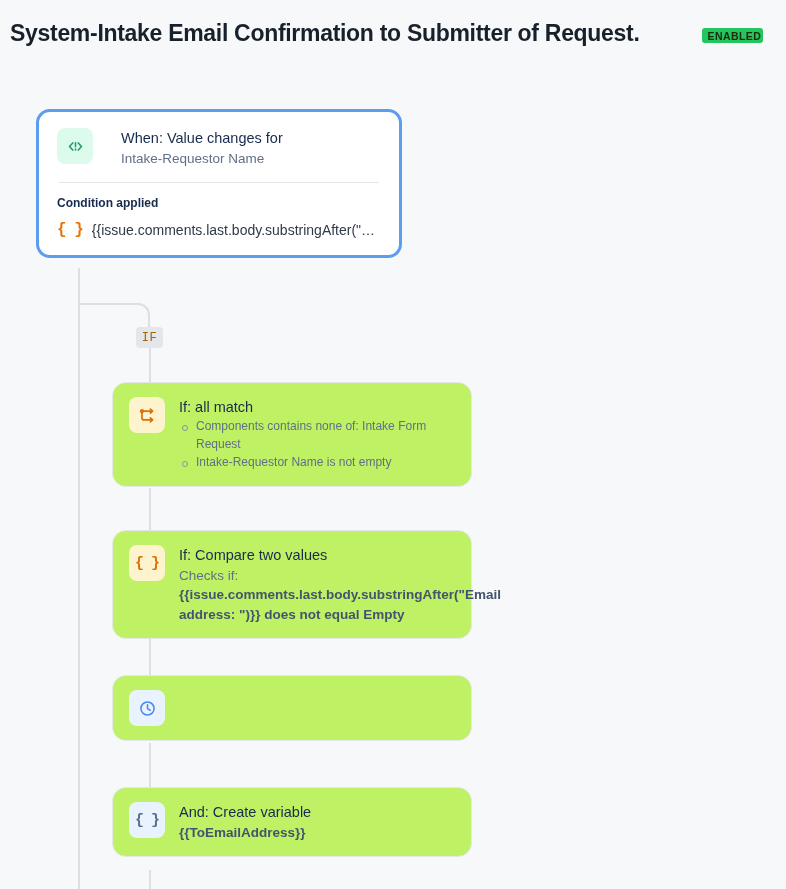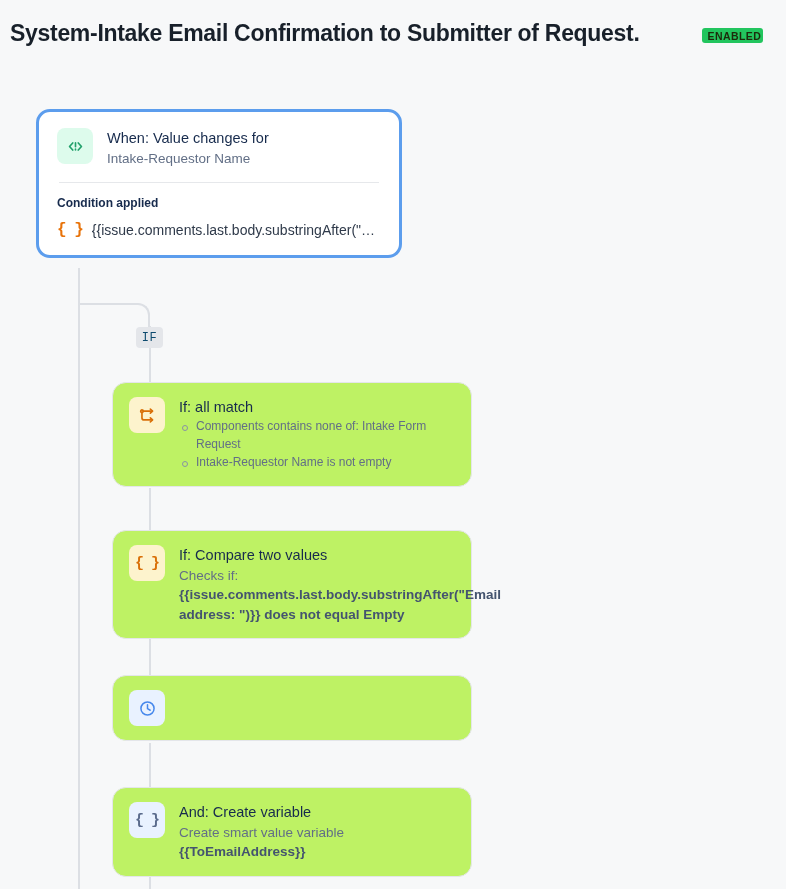--- a/index.html
+++ b/index.html
@@ -73,21 +73,21 @@
     top: 327px;
     width: 27px;
     height: 21px;
     background: #e4e6ea;
     border-radius: 4px;
     display: flex;
     align-items: center;
     justify-content: center;
     font-family: "Liberation Mono", monospace;
     font-size: 12px;
-    color: #0c4a6e;
+    color: #a16207;
     letter-spacing: 0.5px;
     z-index: 5;
   }
 
   
   .trigger-wrap {
     position: absolute;
     left: 36px;
     top: 109px;
     width: 366px;
@@ -97,21 +97,21 @@
     padding: 2px;
     z-index: 4;
   }
   .trigger-card {
     background: #ffffff;
     border-radius: 10px;
     padding: 14px 16px 14px 16px;
   }
   .trigger-top {
     display: flex;
-    gap: 14px;
+    gap: 28px;
     align-items: flex-start;
     padding-bottom: 14px;
   }
   .divider {
     height: 1px;
     background: #e6e8eb;
     margin: 0 2px;
   }
   .trigger-bottom {
     padding-top: 13px;
@@ -313,18 +313,17 @@
       </svg>
     </div>
   </div>
 
   <div class="card" style="top:787px;">
     <div class="icon-tile tile-blue">
       <span class="tile-glyph-brace glyph-blue">{&nbsp;}</span>
     </div>
     <div class="card-body">
       <div class="card-title">And: Create variable</div>
-      <div class="card-sub">Create smart value variable</div>
       <div class="card-sub mono-val">{{ToEmailAddress}}</div>
     </div>
   </div>
 
 </div>
 
 </body></html>

